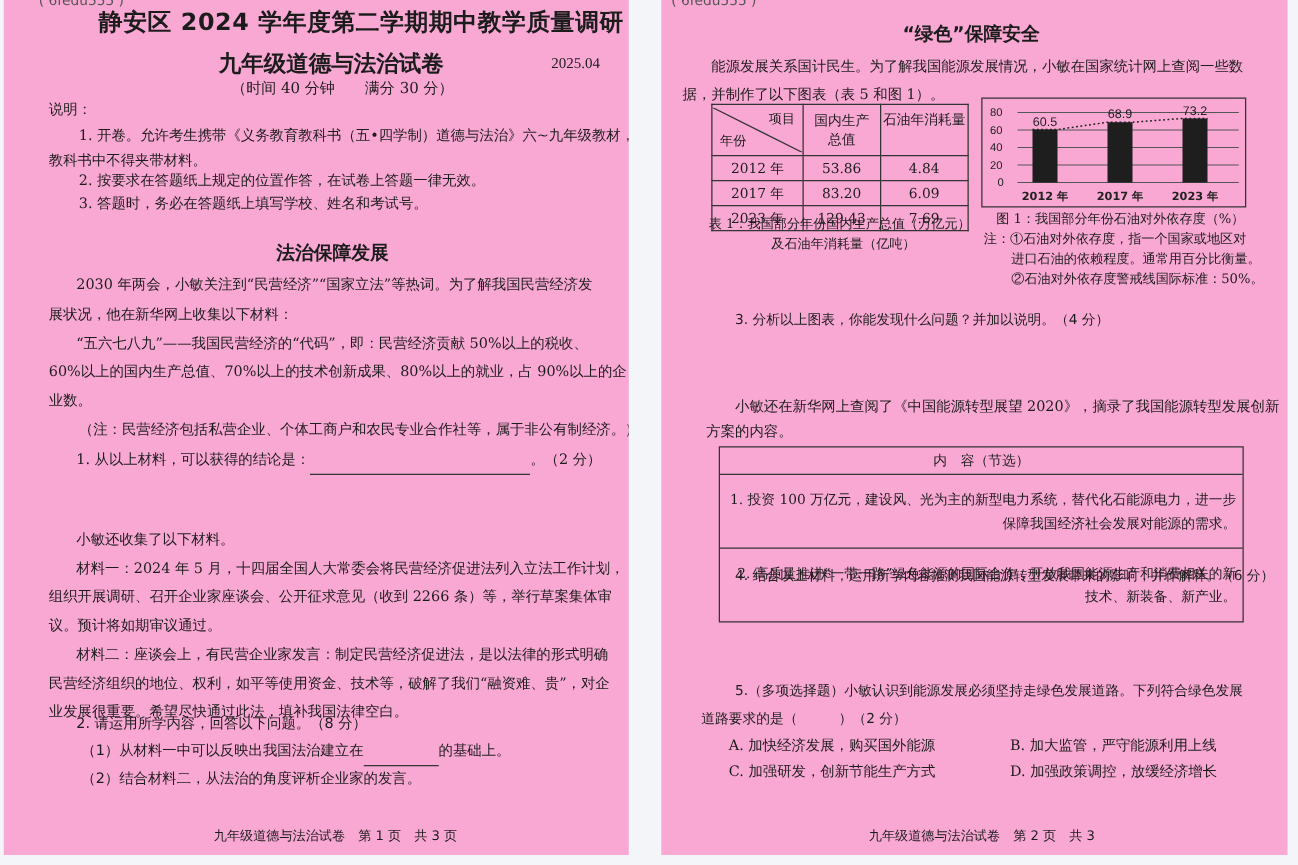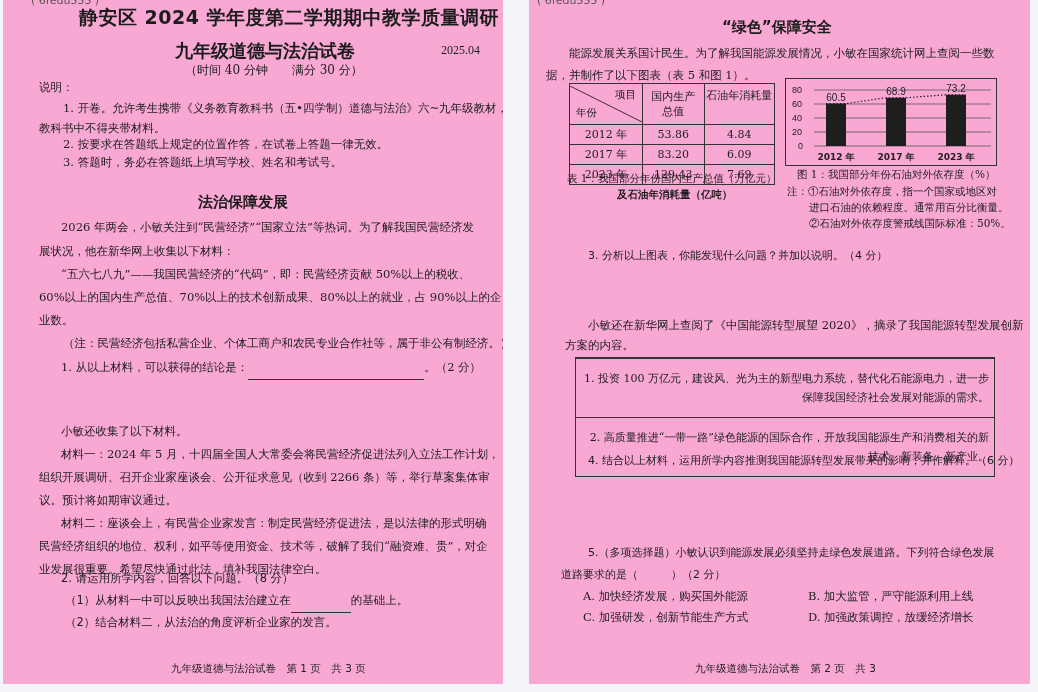--- a/index.html
+++ b/index.html
@@ -48,23 +48,23 @@
   <div class="abs title2 sans">九年级道德与法治试卷</div>
   <div class="abs date">2025.04</div>
   <div class="abs sub">（时间 40 分钟　　满分 30 分）</div>
 
   <div class="abs p" style="left:36px;top:76px;">说明：</div>
   <div class="abs p" style="left:60px;top:97px;">1. 开卷。允许考生携带《义务教育教科书（五•四学制）道德与法治》六~九年级教材，</div>
   <div class="abs p" style="left:36px;top:117px;">教科书中不得夹带材料。</div>
   <div class="abs p" style="left:60px;top:133px;">2. 按要求在答题纸上规定的位置作答，在试卷上答题一律无效。</div>
   <div class="abs p" style="left:60px;top:151px;">3. 答题时，务必在答题纸上填写学校、姓名和考试号。</div>
 
-  <div class="abs h2 sans" style="left:195px;top:193px;">法治保障发展</div>
+  <div class="abs h2 sans" style="left:218px;top:193px;">法治保障发展</div>
 
-  <div class="abs p" style="left:58px;top:216px;">2026 年两会，小敏关注到“民营经济”“国家立法”等热词。为了解我国民营经济发</div>
+  <div class="abs p" style="left:58px;top:216px;">2030 年两会，小敏关注到“民营经济”“国家立法”等热词。为了解我国民营经济发</div>
   <div class="abs p" style="left:36px;top:240px;">展状况，他在新华网上收集以下材料：</div>
   <div class="abs p" style="left:58px;top:263px;">“五六七八九”——我国民营经济的“代码”，即：民营经济贡献 50%以上的税收、</div>
   <div class="abs p" style="left:36px;top:286px;">60%以上的国内生产总值、70%以上的技术创新成果、80%以上的就业，占 90%以上的企</div>
   <div class="abs p" style="left:36px;top:309px;">业数。</div>
   <div class="abs p" style="left:60px;top:332px;">（注：民营经济包括私营企业、个体工商户和农民专业合作社等，属于非公有制经济。）</div>
 
   <div class="abs p" style="left:58px;top:356px;">
     <span>1. 从以上材料，可以获得的结论是：</span><span class="blank" style="width:176px;height:16px;"></span><span>。（2 分）</span>
   </div>
 
@@ -121,21 +121,21 @@
       <td>6.09</td>
     </tr>
     <tr>
       <td>2023 年</td>
       <td>129.43</td>
       <td>7.69</td>
     </tr>
   </tbody>
     </table>
   <div class="abs" style="left:38px;top:172px;font-size:10.5px;">表 1：我国部分年份国内生产总值（万亿元）</div>
-  <div class="abs" style="left:88px;top:188px;font-size:10.5px;font-weight:bold;">及石油年消耗量（亿吨）</div>
+  <div class="abs" style="left:88px;top:188px;font-size:10.5px;">及石油年消耗量（亿吨）</div>
 
   <div class="chartbox">
     <svg width="210" height="86" viewBox="0 0 210 86" style="position:absolute;left:0;top:0;">
       <g font-family="Liberation Sans, sans-serif" font-size="9" fill="#222">
         <text x="6" y="14" id="yt80">80</text>
         <text x="6" y="28" id="yt60">60</text>
         <text x="6" y="42" id="yt40">40</text>
         <text x="6" y="56" id="yt20">20</text>
         <text x="12" y="70" id="yt0">0</text>
       </g>
@@ -168,20 +168,21 @@
   <div class="abs" style="left:258px;top:183px;font-size:10.5px;line-height:16px;">注：①石油对外依存度，指一个国家或地区对</div>
   <div class="abs" style="left:280px;top:199px;font-size:10.5px;line-height:16px;">进口石油的依赖程度。通常用百分比衡量。</div>
   <div class="abs" style="left:280px;top:215px;font-size:10.5px;line-height:16px;">②石油对外依存度警戒线国际标准：50%。</div>
 
   <div class="abs p sans" style="left:59px;top:244px;font-size:11px;">3. 分析以上图表，你能发现什么问题？并加以说明。（4 分）</div>
 
   <div class="abs p" style="left:59px;top:314px;">小敏还在新华网上查阅了《中国能源转型展望 2020》，摘录了我国能源转型发展创新</div>
   <div class="abs p" style="left:36px;top:334px;">方案的内容。</div>
 
   <div class="content-box">
+    <div class="head">内　容（节选）</div>
     <div class="row">1. 投资 100 万亿元，建设风、光为主的新型电力系统，替代化石能源电力，进一步保障我国经济社会发展对能源的需求。</div>
     <div class="row">2. 高质量推进“一带一路”绿色能源的国际合作，开放我国能源生产和消费相关的新技术、新装备、新产业。</div>
   </div>
 
   <div class="abs p sans" style="left:59px;top:449px;font-size:11px;">4. 结合以上材料，运用所学内容推测我国能源转型发展带来的影响，并作解释。（6 分）</div>
 
   <div class="abs p sans" style="left:59px;top:541px;font-size:11px;">5.（多项选择题）小敏认识到能源发展必须坚持走绿色发展道路。下列符合绿色发展</div>
   <div class="abs p sans" style="left:32px;top:563px;font-size:11px;">道路要求的是（　　　）（2 分）</div>
 
   <div class="abs p" style="left:54px;top:585px;">A. 加快经济发展，购买国外能源</div>

